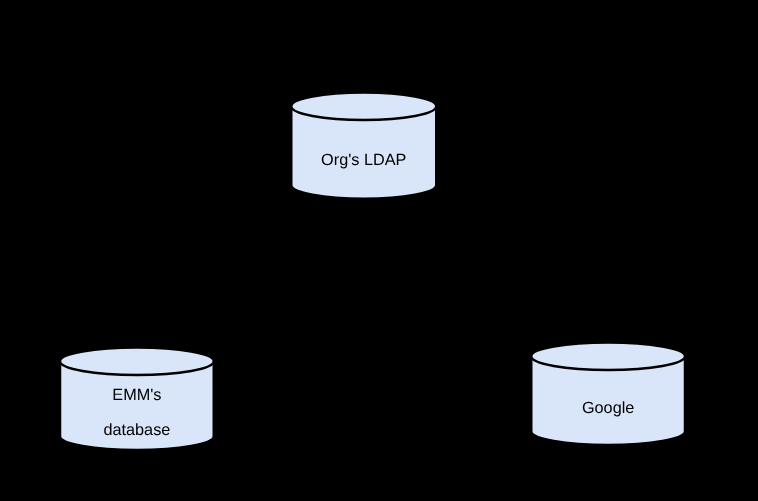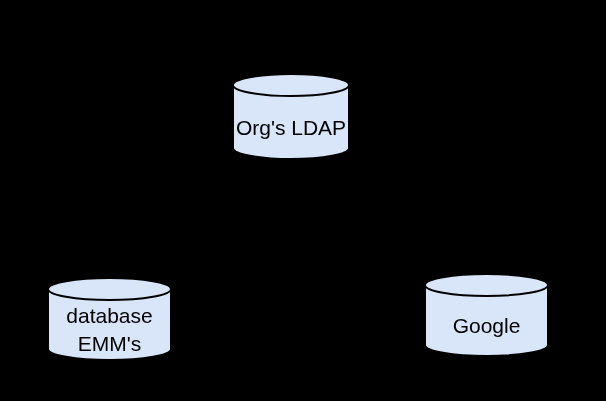--- a/index.html
+++ b/index.html
@@ -31,21 +31,21 @@
     left: 0;
     right: 0;
     top: 24px;
     bottom: 2px;
     display: flex;
     flex-direction: column;
     align-items: center;
     justify-content: center;
     text-align: right;
     color: var(--node-text, #000000);
-    font-size: 21px;
+    font-size: 13px;
     line-height: 28px;
     white-space: nowrap;
   }
   #node-org-ldap   { left: 232px; top: 73px;  width: 118px; height: 87px; }
   #node-emm-db     { left: 47px;  top: 277px; width: 125px; height: 84px; }
   #node-google     { left: 424px; top: 273px; width: 125px; height: 84px; }
 </style>
 </head>
 <body>
 
@@ -60,22 +60,22 @@
       <span>Org's LDAP</span>
     </div>
   </div>
 
   <div class="node" id="node-emm-db">
     <svg width="125" height="84" viewBox="0 0 125 84">
       <path class="cyl-fill" d="M1,12 V72 A61.5,11 0 0 0 124,72 V12"></path>
       <ellipse class="cyl-fill" cx="62.5" cy="12" rx="61.5" ry="11"></ellipse>
     </svg>
     <div class="node-label">
+      <span>EMM's</span>
       <span>database</span>
-      <span>EMM's</span>
     </div>
   </div>
 
   <div class="node" id="node-google">
     <svg width="125" height="84" viewBox="0 0 125 84">
       <path class="cyl-fill" d="M1,12 V72 A61.5,11 0 0 0 124,72 V12"></path>
       <ellipse class="cyl-fill" cx="62.5" cy="12" rx="61.5" ry="11"></ellipse>
     </svg>
     <div class="node-label">
       <span>Google</span>

